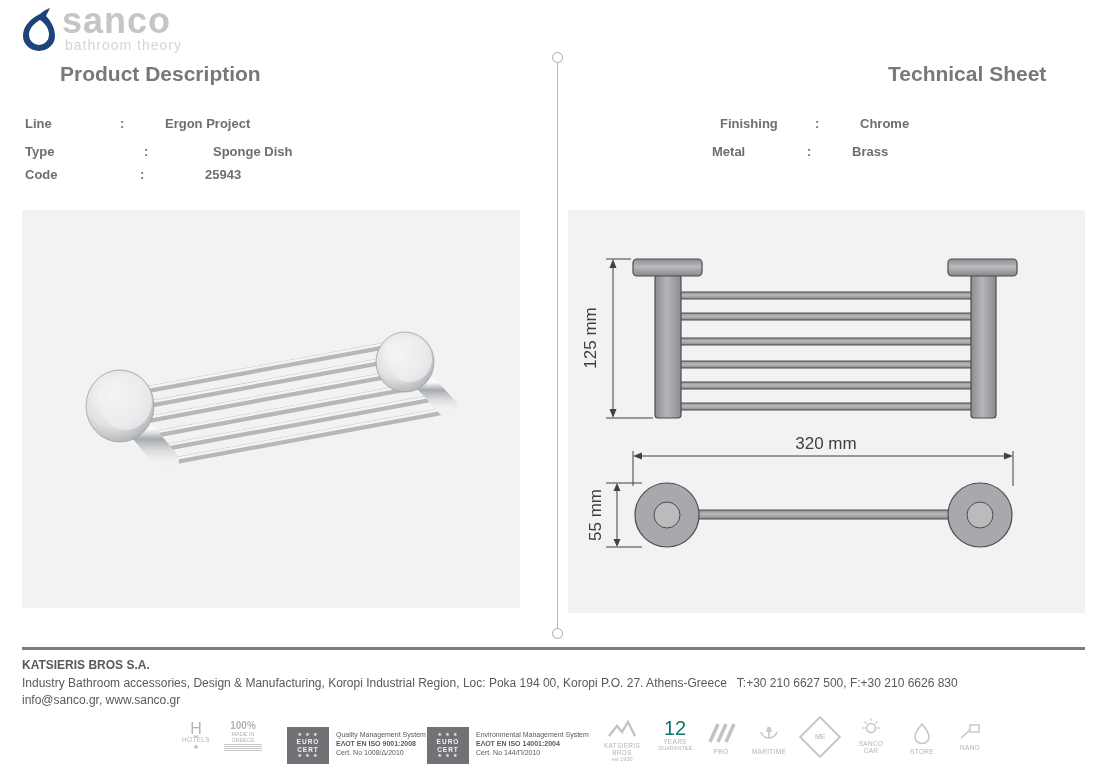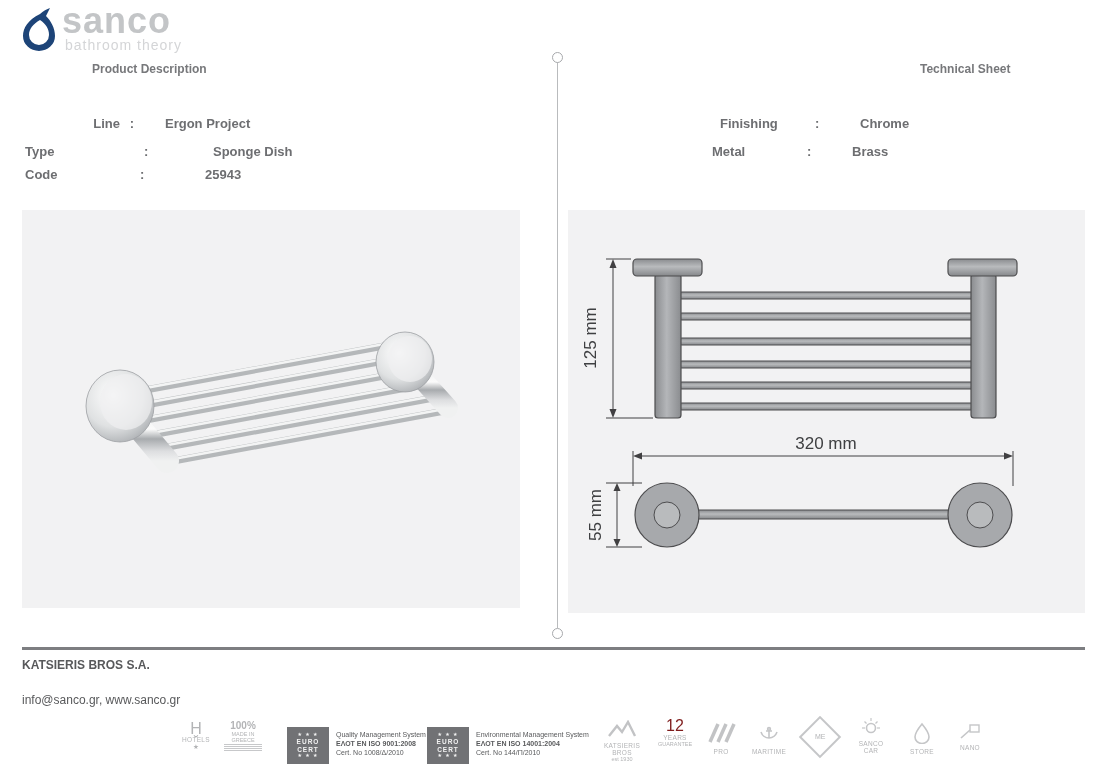--- a/index.html
+++ b/index.html
@@ -6,30 +6,30 @@
   body{font-family:"Liberation Sans",sans-serif;-webkit-font-smoothing:antialiased;}
   #page{position:relative;width:1105px;height:775px;background:#ffffff;overflow:hidden;}
 
   
   .logo{position:absolute;left:20px;top:4px;width:180px;height:50px;}
   .logo svg{position:absolute;left:0;top:2px;}
   .logo .word{position:absolute;left:42px;top:-4px;font-size:36px;font-weight:bold;color:#c3c5c7;letter-spacing:1px;}
   .logo .tag{position:absolute;left:45px;top:33px;font-size:14px;color:#d4d5d7;letter-spacing:1px;}
 
   
-  .heading{position:absolute;top:62px;font-size:12px;font-weight:bold;color:#77787b;margin-left:32px;}
+  .heading{position:absolute;top:62px;font-size:21px;font-weight:bold;color:#77787b;}
   #heading-left{left:60px;}
   #heading-right{left:888px;}
 
   
   .spec-row{position:absolute;font-size:13px;font-weight:bold;color:#6d6e71;display:flex;}
   .spec-row .lbl{width:95px;}
   .spec-row .sep{width:14px;}
   .spec-row .val{white-space:nowrap;margin-left:31px;}
-  #spec-line{left:25px;top:116px;text-align:right;}
+  #spec-line{left:25px;top:116px;}
   #spec-type{left:25px;top:144px;gap:24px;}
   #spec-code{left:25px;top:167px;gap:20px;}
   #spec-finishing{left:712px;top:116px;padding-left:8px;}
   #spec-metal{left:712px;top:144px;}
 
   
   .gray-box{position:absolute;top:210px;background:#f2f2f3;}
   #box-product{left:22px;width:498px;height:398px;}
   #box-drawing{left:568px;width:517px;height:403px;}
 
@@ -49,21 +49,21 @@
   
   .cert{position:absolute;color:#b3b4b6;text-align:center;line-height:1.1;}
   .cert .t6{font-size:6.5px;letter-spacing:.3px;}
   .cert .t5{font-size:5.5px;}
   .euro-badge{width:42px;height:37px;background:#717275;color:#f2f2f2;display:flex;flex-direction:column;justify-content:center;text-align:center;line-height:1.15;}
   .euro-badge .st{font-size:5px;letter-spacing:1px;}
   .euro-badge .nm{font-size:6.5px;font-weight:bold;letter-spacing:1px;}
   .euro-text{position:absolute;text-align:left;color:#595a5c;font-size:7px;line-height:1.25;white-space:nowrap;}
   .euro-text .b{font-weight:bold;}
   .hatch{height:1px;background:#c7c8ca;margin:1px 2px;}
-  .big12{font-size:16px;color:#7f1d1d;line-height:1;}
+  .big12{font-size:20px;color:#0f766e;line-height:1;}
   .diam{width:26px;height:26px;border:2px solid #c5c6c8;transform:rotate(45deg);margin:2px auto;display:flex;align-items:center;justify-content:center;}
   .diam span{transform:rotate(-45deg);font-size:7px;color:#b3b4b6;}
 </style>
 </head>
 <body>
 
 <div id="page">
 
   <div class="logo">
     <svg width="40" height="46" viewBox="0 0 40 46">
@@ -220,20 +220,23 @@
         </g>
         <polygon points="49,273 45.5,281 52.5,281" fill="#414042"></polygon>
         <polygon points="49,337 45.5,329 52.5,329" fill="#414042"></polygon>
         <text transform="translate(33,305) rotate(-90)" text-anchor="middle" font-size="17" fill="#3f4042">55 mm</text>
       </g>
     </svg>
   </div>
 
   <div id="footer-rule"></div>
   <div id="company-name">KATSIERIS BROS S.A.</div>
+  <div id="company-address">
+    <span>Industry Bathroom accessories, Design &amp; Manufacturing, Koropi Industrial Region, Loc: Poka 194 00, Koropi P.O. 27. Athens-Greece</span><span class="phone">T:+30 210 6627 500, F:+30 210 6626 830</span>
+  </div>
   <div id="company-contacts">info@sanco.gr, www.sanco.gr</div>
 
   <div class="cert" style="left:176px;top:722px;width:40px;">
     <div style="font-size:16px;line-height:14px;">Ḫ</div>
     <div class="t6">HOTELS</div>
     <div class="t6">★</div>
   </div>
 
   <div class="cert" style="left:222px;top:720px;width:42px;">
     <div style="font-size:10px;font-weight:bold;">100%</div>

